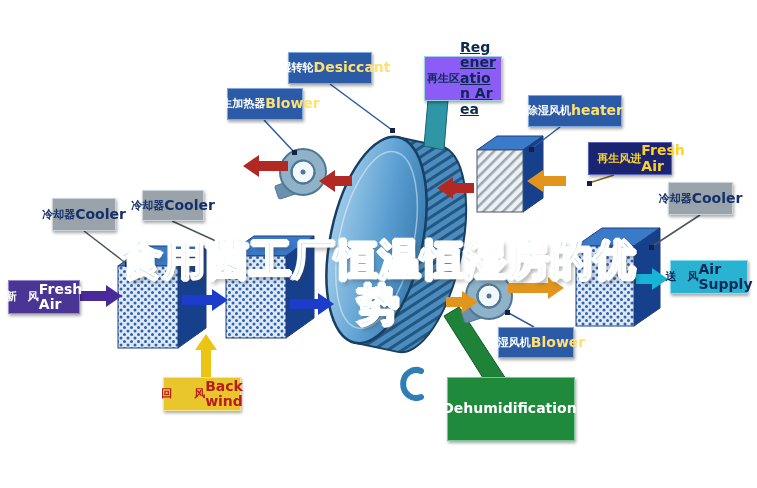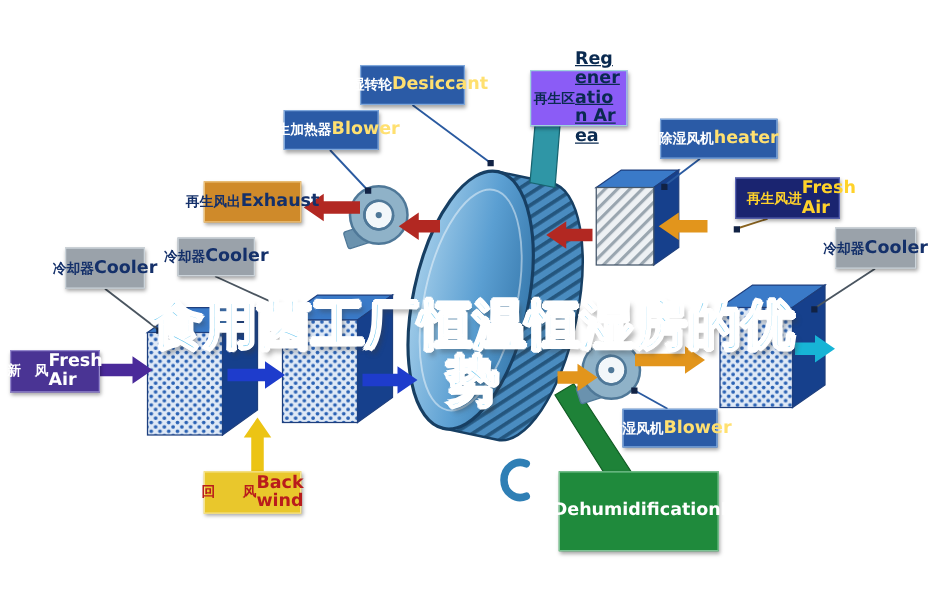--- a/index.html
+++ b/index.html
@@ -156,24 +156,20 @@
   <div class="label-box v-blue" style="left:227px;top:88px;width:76px;height:32px">
     <span class="zh">再生加热器</span>
     <span class="en">Blower</span>
   </div>
 
   <div class="label-box v-blue" style="left:528px;top:95px;width:94px;height:32px">
     <span class="zh">除湿风机</span>
     <span class="en">heater</span>
   </div>
 
-  <div class="label-box v-orange" style="left:163px;top:145px;width:78px;height:33px">
-    <span class="zh">再生风出</span>
-    <span class="en">Exhaust</span>
-  </div>
 
   <div class="label-box v-navy" style="left:588px;top:142px;width:84px;height:33px">
     <span class="zh">再生风进</span>
     <span class="en">Fresh Air</span>
   </div>
 
   <div class="label-box v-gray" style="left:142px;top:190px;width:62px;height:31px">
     <span class="zh">冷却器</span>
     <span class="en">Cooler</span>
   </div>
@@ -186,20 +182,24 @@
   <div class="label-box v-gray" style="left:668px;top:182px;width:65px;height:33px">
     <span class="zh">冷却器</span>
     <span class="en">Cooler</span>
   </div>
 
   <div class="label-box v-purple" style="left:8px;top:280px;width:72px;height:34px">
     <span class="zh">新　风</span>
     <span class="en">Fresh Air</span>
   </div>
 
+  <div class="label-box v-cyan" style="left:670px;top:260px;width:78px;height:34px">
+    <span class="zh">送　风</span>
+    <span class="en">Air Supply</span>
+  </div>
 
   <div class="label-box v-yellow" style="left:163px;top:377px;width:78px;height:34px">
     <span class="zh">回　　风</span>
     <span class="en">Back wind</span>
   </div>
 
   <div class="label-box v-blue" style="left:498px;top:327px;width:76px;height:31px">
     <span class="zh">除湿风机</span>
     <span class="en">Blower</span>
   </div>

